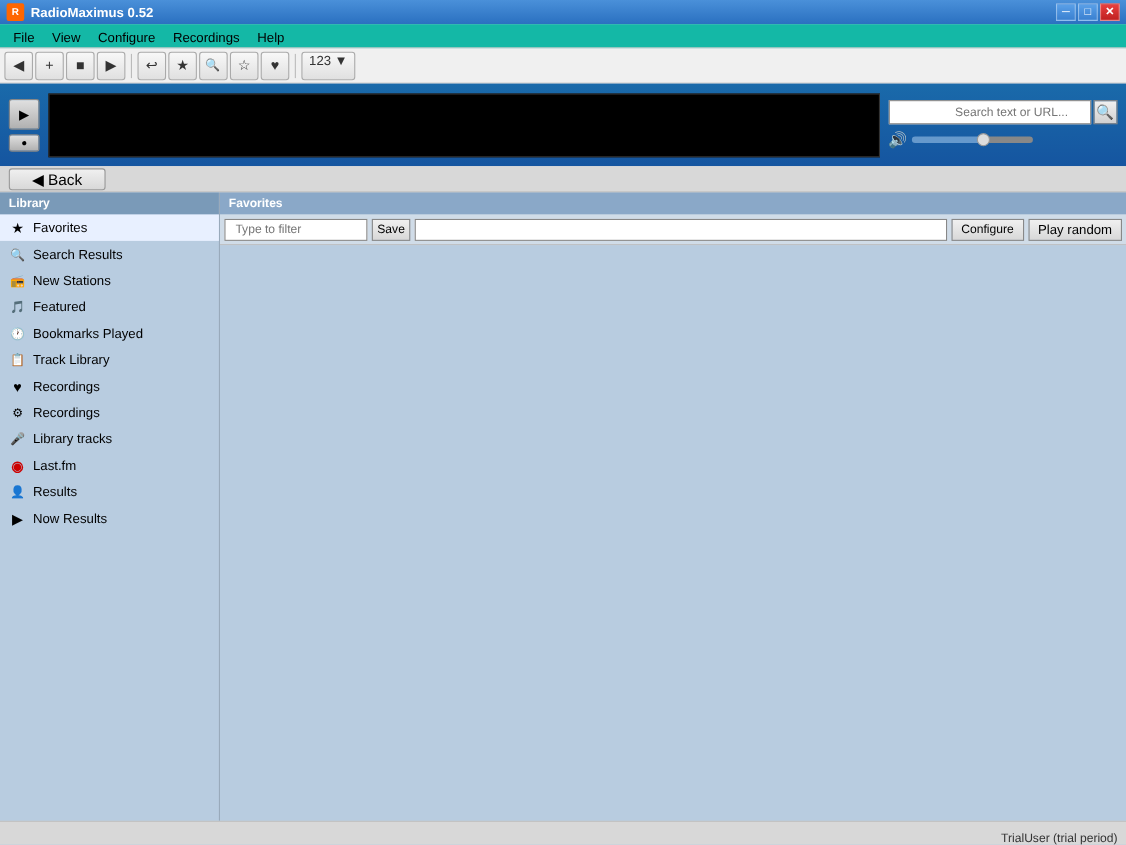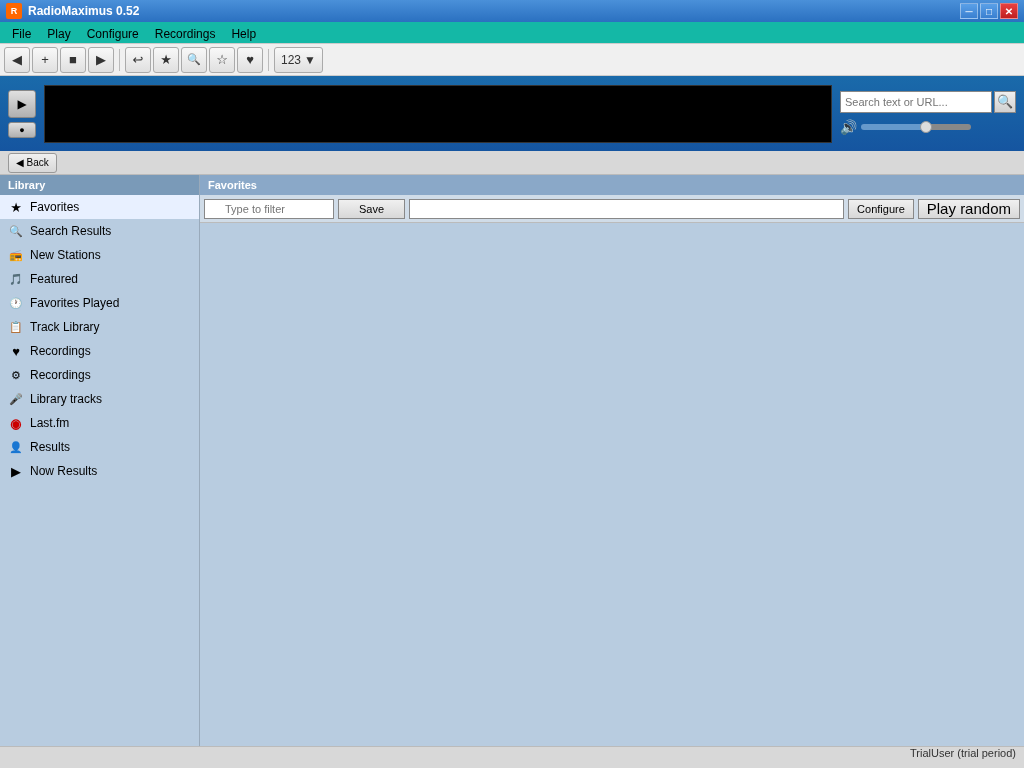--- a/index.html
+++ b/index.html
@@ -64,21 +64,21 @@
       font-size: 13px;
       color: #333;
     }
     .toolbar-separator { width: 1px; height: 22px; background: #bbb; margin: 0 3px; }
     .toolbar-number-btn {
       height: 26px;
       background: linear-gradient(to bottom, #f8f8f8, #e0e0e0);
       border: 1px solid #aaa;
       border-radius: 3px;
       cursor: pointer;
-      display: flex; align-items: center; justify-content: center;
+      display: flex; justify-content: center;
       font-size: 12px;
       color: #333;
       padding: 0 6px;
       gap: 3px;
     }
 
     
     #player-area {
       background: linear-gradient(to bottom, #1a6aaa, #1555a0);
       height: 75px;
@@ -121,23 +121,24 @@
       min-width: 155px;
     }
     #search-bar-row {
       display: flex;
       gap: 2px;
     }
     #search-input {
       flex: 1;
       height: 22px;
       border: 1px solid #888;
-      padding: 0 4px;
+      padding: 0 20px;
       font-size: 11px;
       background: white;
+      text-align: right;
     }
     #search-btn {
       width: 22px; height: 22px;
       background: linear-gradient(to bottom, #f0f0f0, #d0d0d0);
       border: 1px solid #888;
       cursor: pointer;
       display: flex; align-items: center; justify-content: center;
       font-size: 13px;
     }
     #volume-row {
@@ -171,23 +172,23 @@
       display: flex;
       align-items: center;
       padding: 0 8px;
       border-bottom: 1px solid #bbb;
     }
     #back-btn {
       height: 20px;
       background: linear-gradient(to bottom, #f0f0f0, #d8d8d8);
       border: 1px solid #999;
       border-radius: 3px;
-      padding: 0 7px;
-      cursor: pointer;
-      font-size: 10px;
+      padding: 0 20px;
+      cursor: pointer;
+      font-size: 14px;
       display: flex; align-items: center; gap: 4px;
     }
 
     
     #main-content {
       display: flex;
       height: calc(768px - 22px - 22px - 32px - 75px - 24px - 22px);
     }
 
     
@@ -243,29 +244,29 @@
       display: flex;
       align-items: center;
       padding: 0 4px;
       gap: 4px;
       border-bottom: 1px solid #bbb;
     }
     #filter-input {
       width: 130px;
       height: 20px;
       border: 1px solid #888;
-      padding: 0 20px;
+      padding: 0 9px;
       font-size: 11px;
       color: #888;
     }
     #save-btn {
       height: 20px;
       background: linear-gradient(to bottom, #f0f0f0, #d8d8d8);
       border: 1px solid #888;
-      padding: 0 20px;
+      padding: 0 4px;
       cursor: pointer;
       font-size: 11px;
     }
     #url-input {
       flex: 1;
       height: 20px;
       border: 1px solid #888;
       padding: 0 4px;
       font-size: 11px;
     }
@@ -276,34 +277,34 @@
       padding: 0 8px;
       cursor: pointer;
       font-size: 11px;
     }
     #play-random-btn {
       height: 20px;
       background: linear-gradient(to bottom, #f0f0f0, #d8d8d8);
       border: 1px solid #888;
       padding: 0 8px;
       cursor: pointer;
-      font-size: 15px;
+      font-size: 12px;
     }
     #content-area {
       flex: 1;
       background: #b8cce0;
     }
 
     
     #statusbar {
       height: 22px;
       background: #d8d8d8;
       border-top: 1px solid #bbb;
       display: flex;
-      align-items: flex-start;
+      align-items: flex-end;
       justify-content: flex-end;
       padding: 0 8px;
       font-size: 11px;
       color: #333;
     }
   </style>
 </head>
 <body>
 
 <div id="titlebar">
@@ -313,21 +314,21 @@
   </div>
   <div id="titlebar-controls">
     <div class="title-btn">─</div>
     <div class="title-btn">□</div>
     <div class="title-btn close">✕</div>
   </div>
 </div>
 
 <div id="menubar">
   <div class="menu-item">File</div>
-  <div class="menu-item">Play</div>
+  <div class="menu-item">View</div>
   <div class="menu-item">Configure</div>
   <div class="menu-item">Recordings</div>
   <div class="menu-item">Help</div>
 </div>
 
 <div id="toolbar">
   <button class="toolbar-btn">◀</button>
   <button class="toolbar-btn">+</button>
   <button class="toolbar-btn">■</button>
   <button class="toolbar-btn">▶</button>
@@ -382,21 +383,21 @@
     <div class="sidebar-item">
       <span class="sidebar-icon" style="font-size:11px;">📻</span>
       <span>New Stations</span>
     </div>
     <div class="sidebar-item">
       <span class="sidebar-icon" style="font-size:11px;">🎵</span>
       <span>Featured</span>
     </div>
     <div class="sidebar-item">
       <span class="sidebar-icon" style="font-size:11px;">🕐</span>
-      <span>Favorites Played</span>
+      <span>Bookmarks Played</span>
     </div>
     <div class="sidebar-item">
       <span class="sidebar-icon" style="font-size:11px;">📋</span>
       <span>Track Library</span>
     </div>
     <div class="sidebar-item">
       <span class="sidebar-icon">♥</span>
       <span>Recordings</span>
     </div>
     <div class="sidebar-item">

